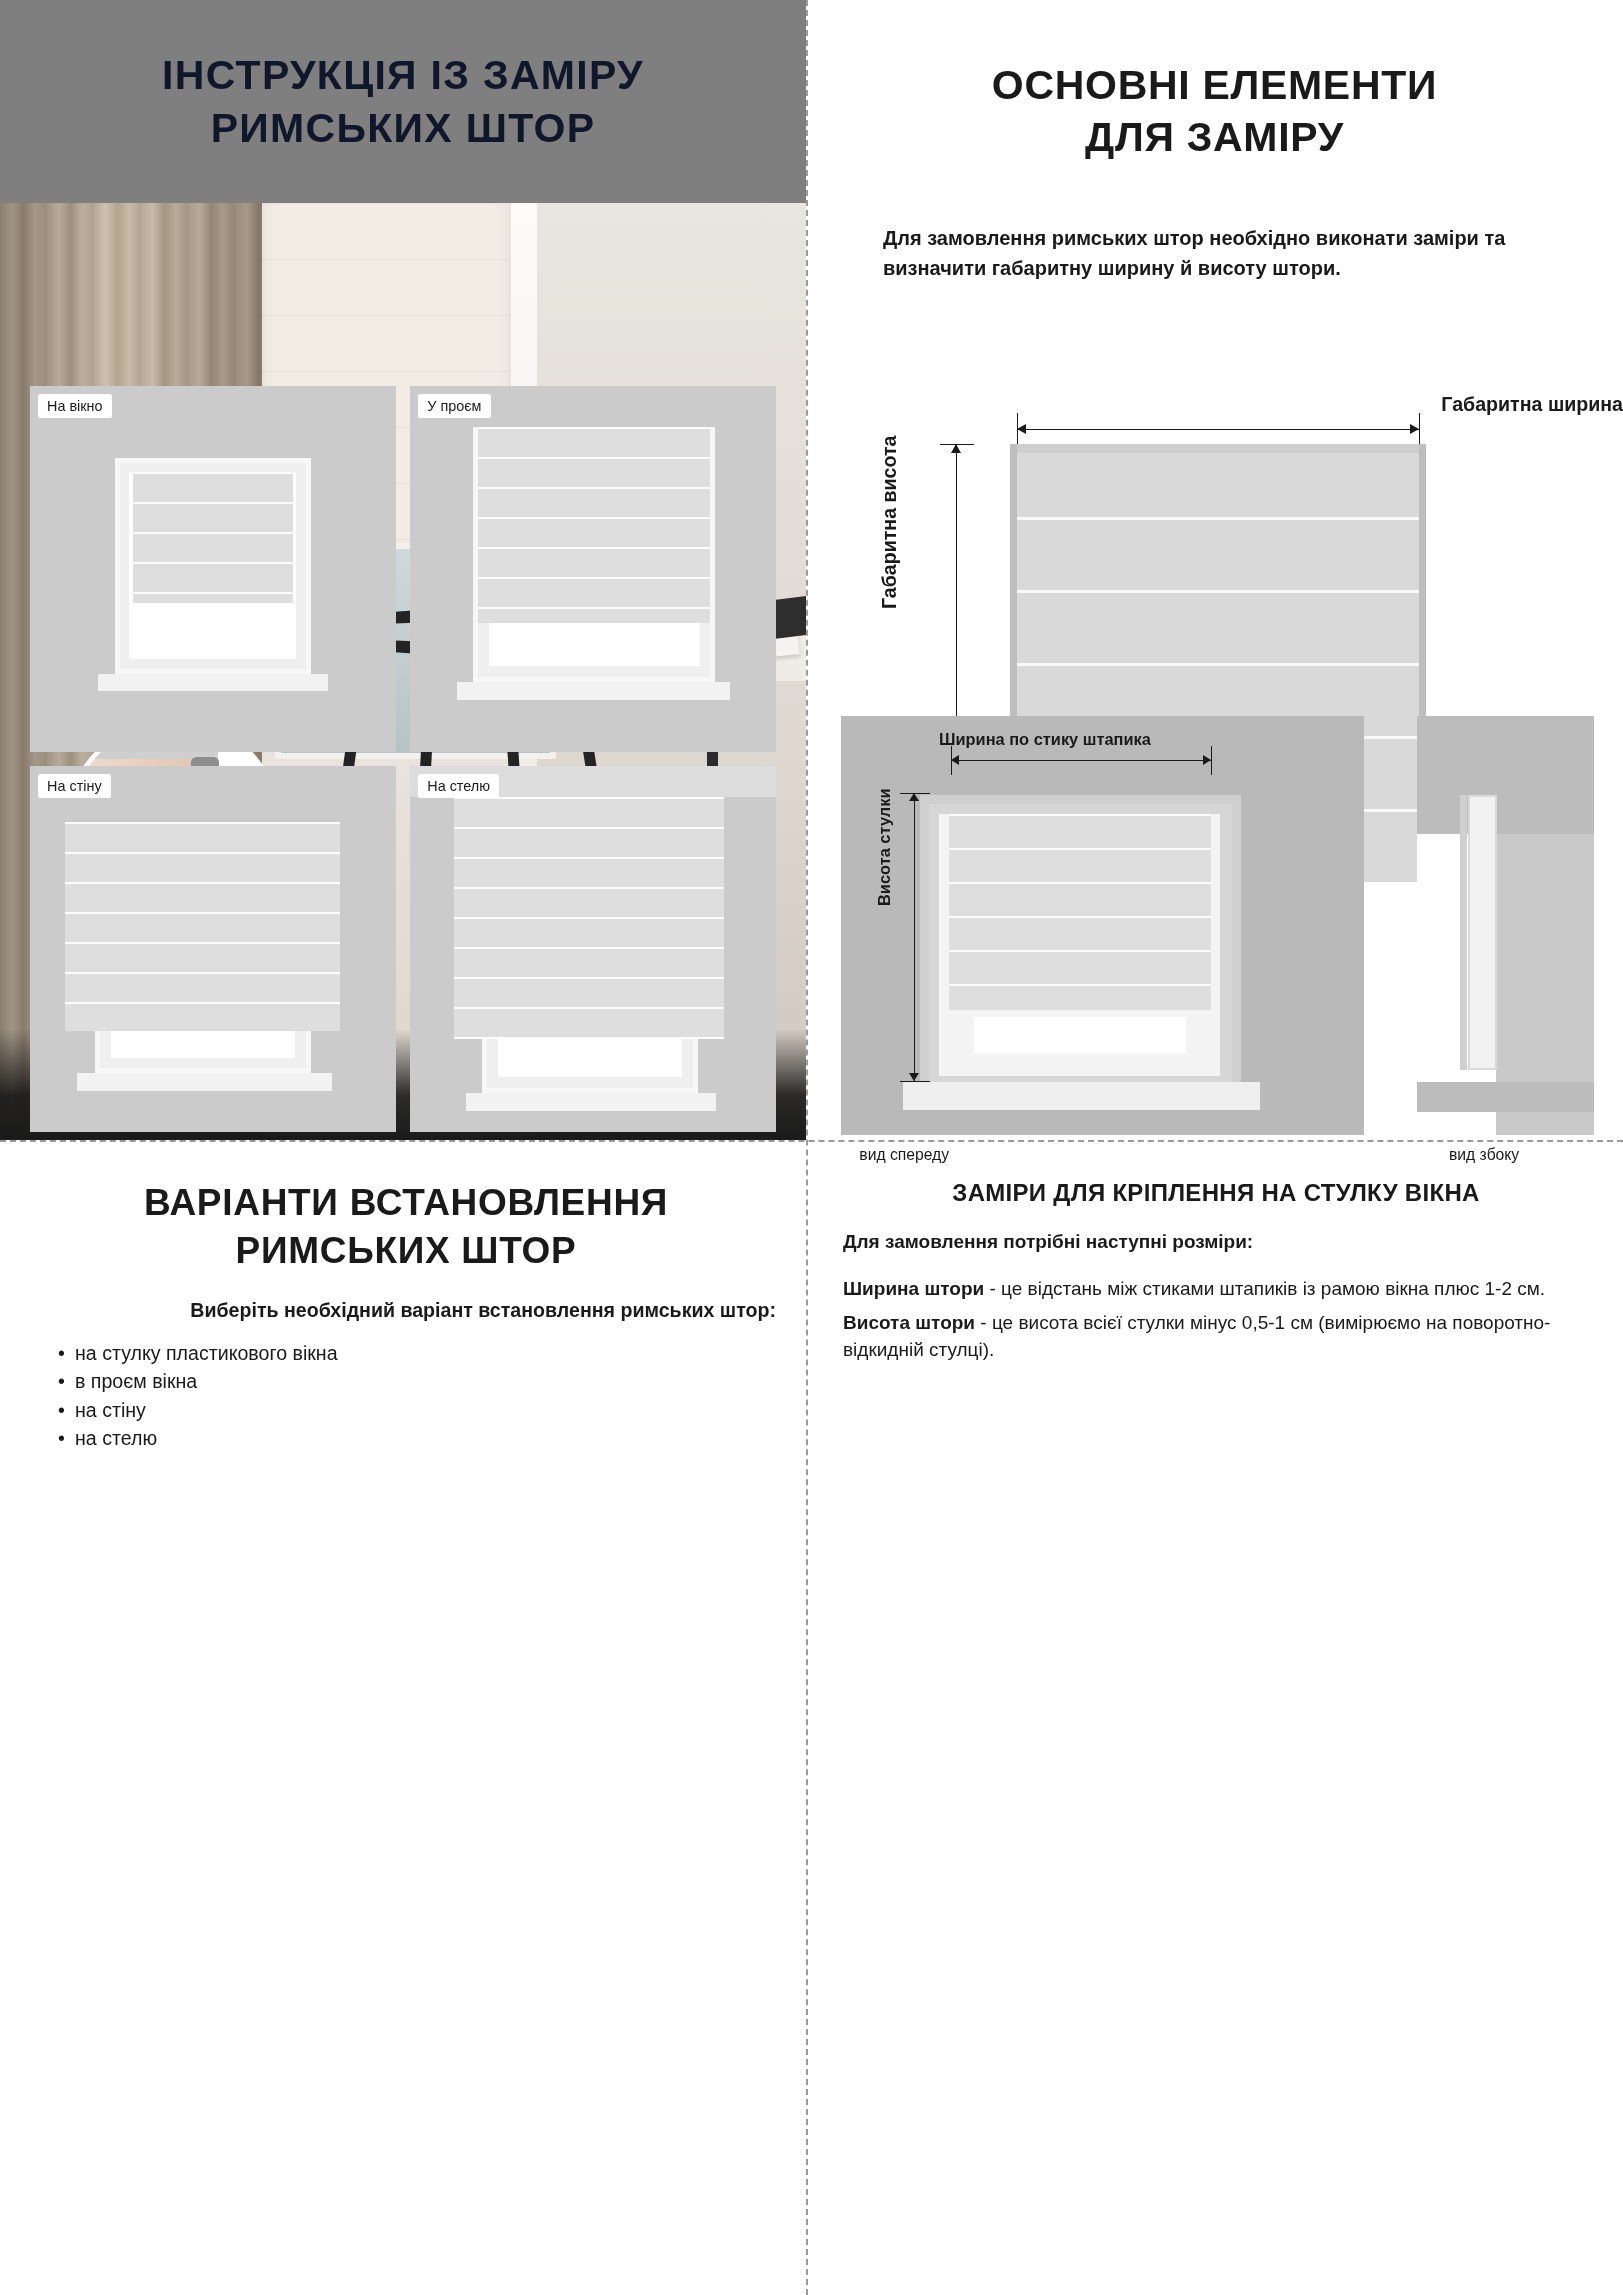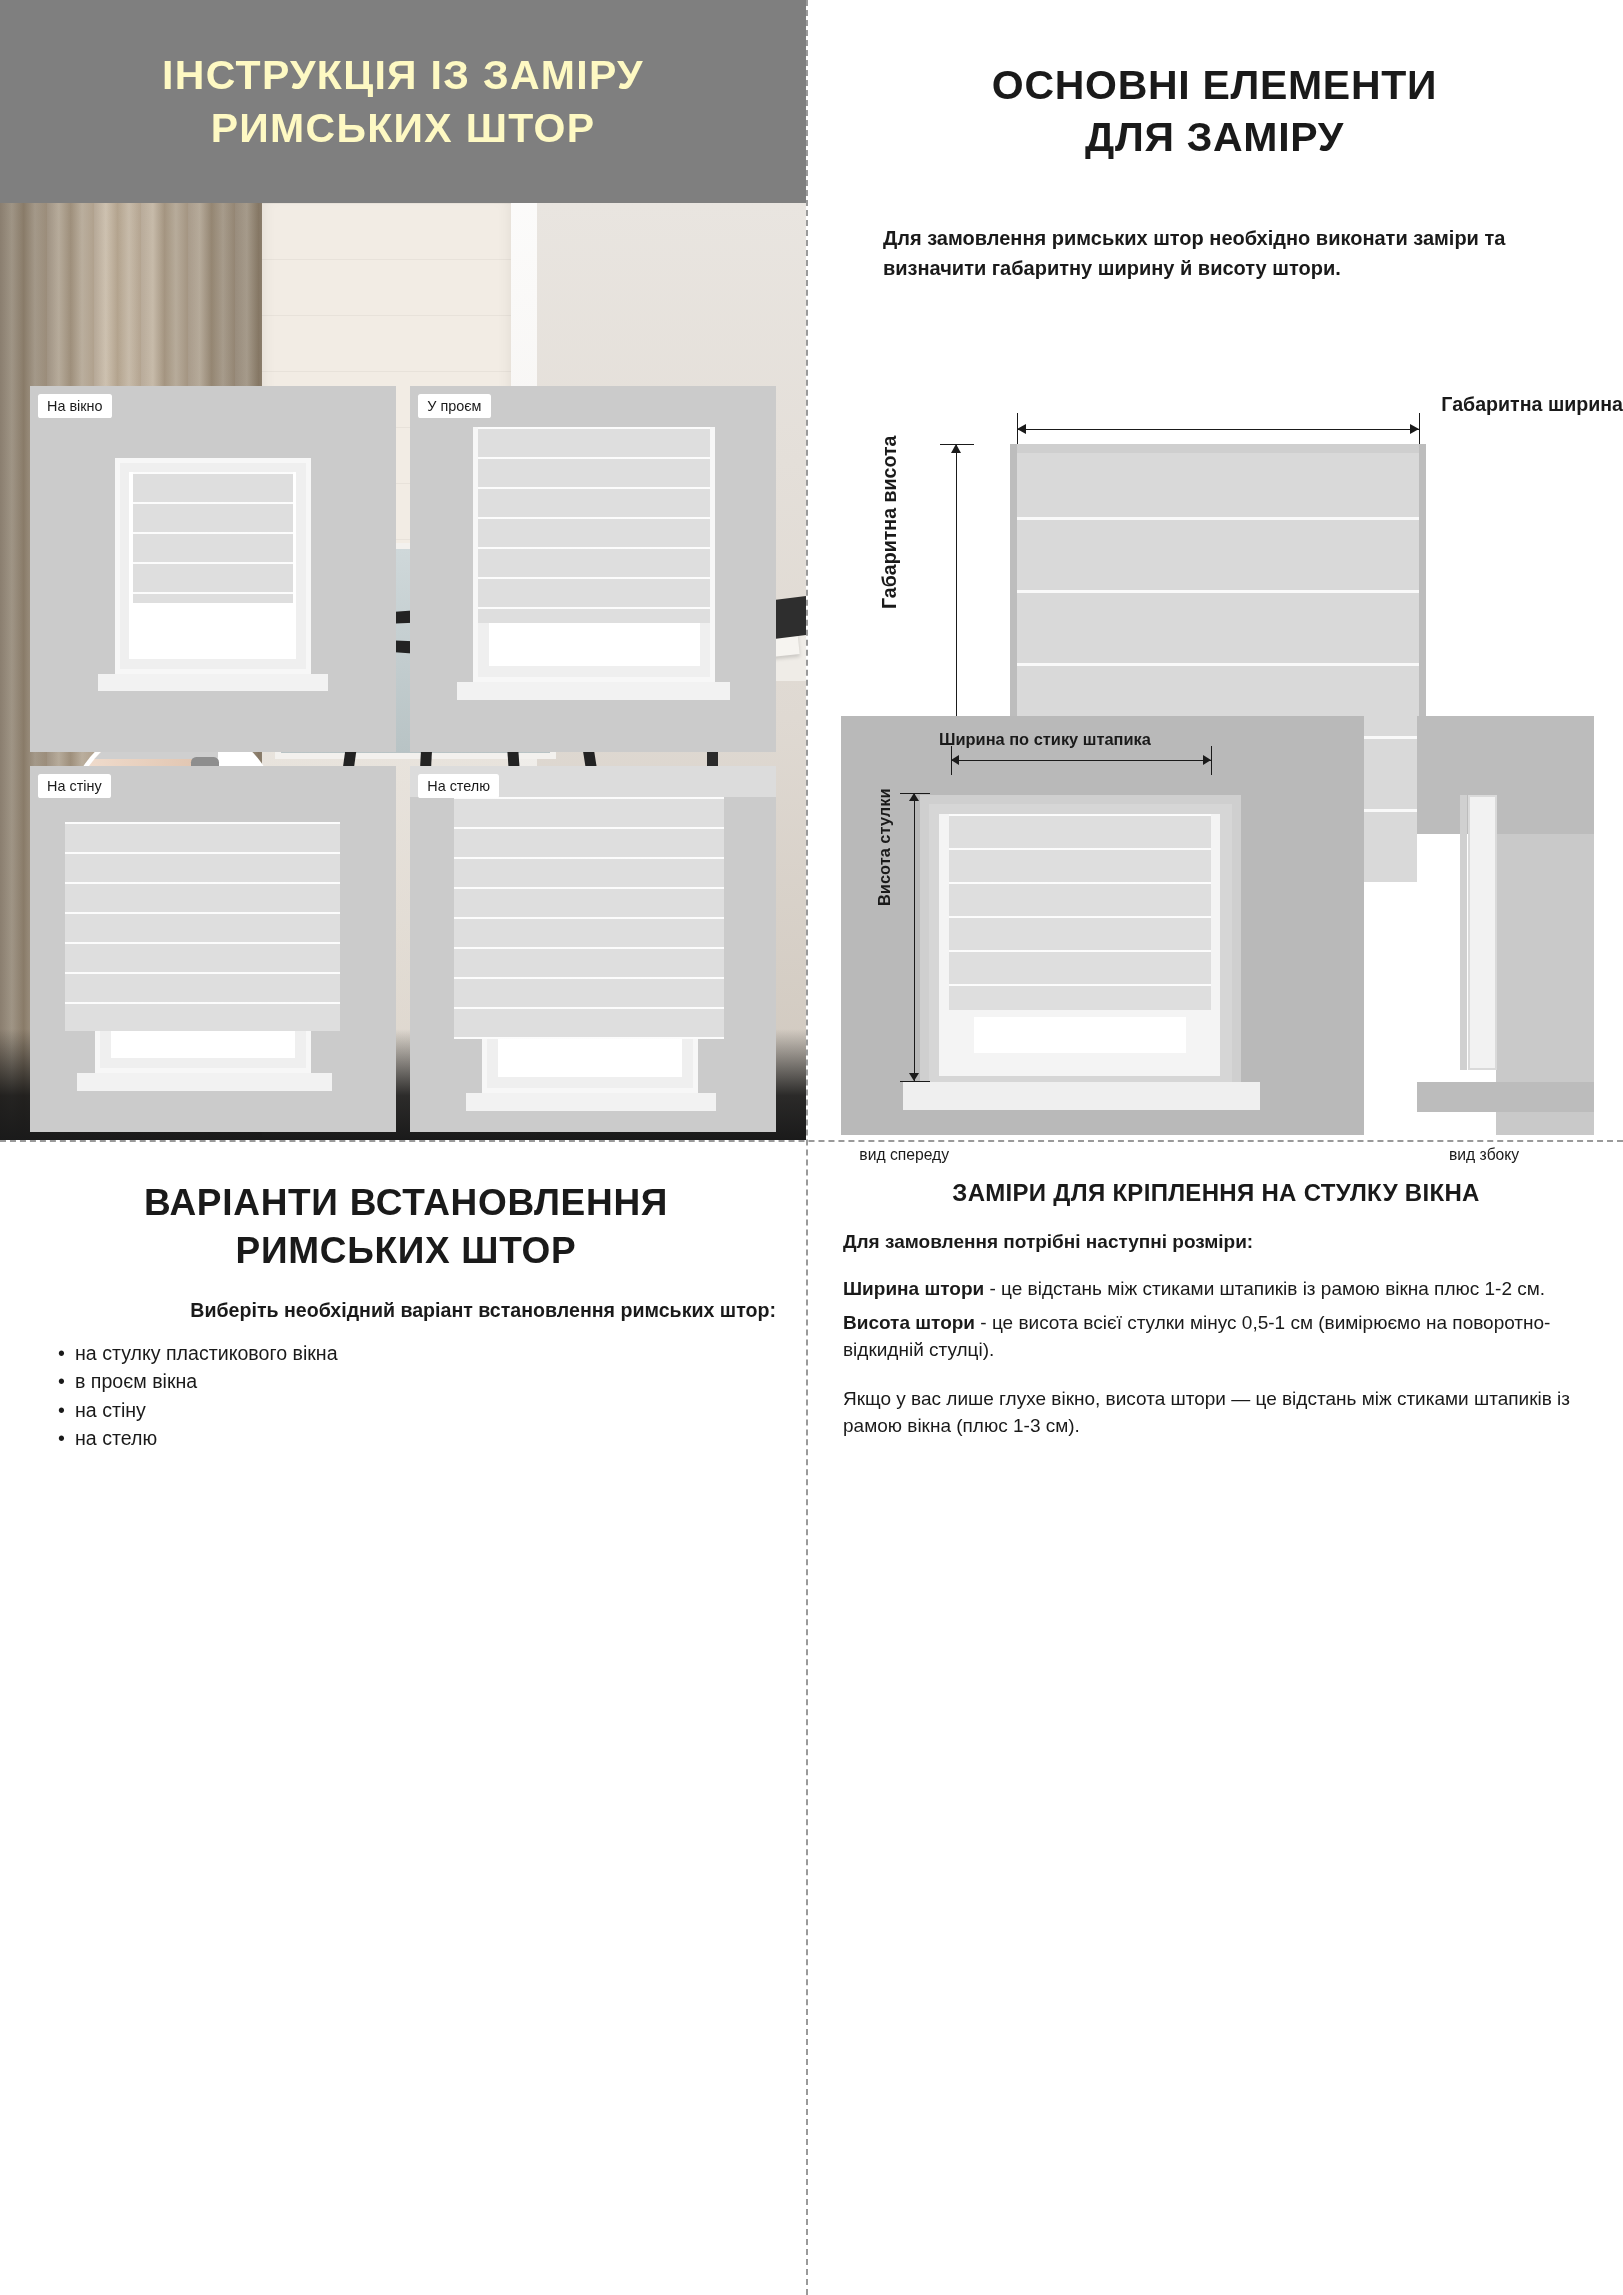--- a/index.html
+++ b/index.html
@@ -41,21 +41,21 @@
     position: absolute;
     left: 0; top: 0;
     width: 806px; height: 203px;
     background: #7f7f7f;
     display: flex;
     align-items: center;
     justify-content: center;
     flex-direction: column;
   }
   .tl-band .line {
-    color: #fef9c3;
+    color: #0f172a;
     font-weight: bold;
     font-size: 41px;
     letter-spacing: 1.3px;
     line-height: 1.28;
     text-align: center;
   }
 
   .photo {
     position: absolute;
     left: 0; top: 203px;
@@ -539,21 +539,20 @@
 
   <div class="br">
     <h3>ЗАМІРИ ДЛЯ КРІПЛЕННЯ НА СТУЛКУ ВІКНА</h3>
     <p style="font-weight:bold; margin-top:22px;">Для замовлення потрібні наступні розміри:</p>
     <p style="margin-top:19.6px;">
       <b>Ширина штори</b><span> - це відстань між стиками штапиків із рамою вікна плюс 1-2 см.</span>
     </p>
     <p class="tight">
       <b>Висота штори</b><span> - це висота всієї стулки мінус 0,5-1 см (вимірюємо на поворотно-відкидній стулці).</span>
     </p>
-    <p style="margin-top:22px;">Якщо у вас лише глухе вікно, висота штори — це відстань між стиками штапиків із рамою вікна (плюс 1-3 см).</p>
   </div>
 
   <div class="dia2">
     <div class="front">
       <div class="reveal"></div>
       <div class="frame"></div>
       <div class="blind"></div>
       <div class="glass"></div>
       <div class="sill"></div>
     </div>

